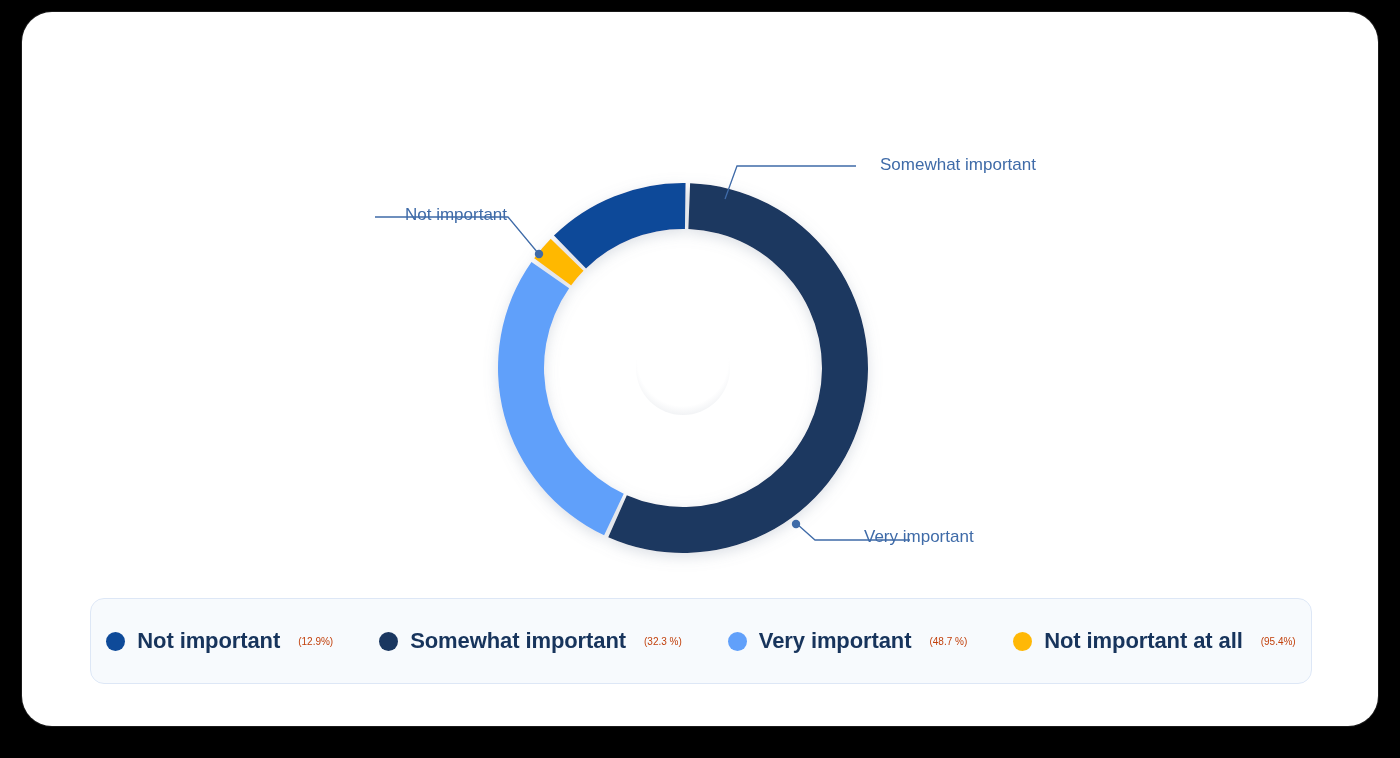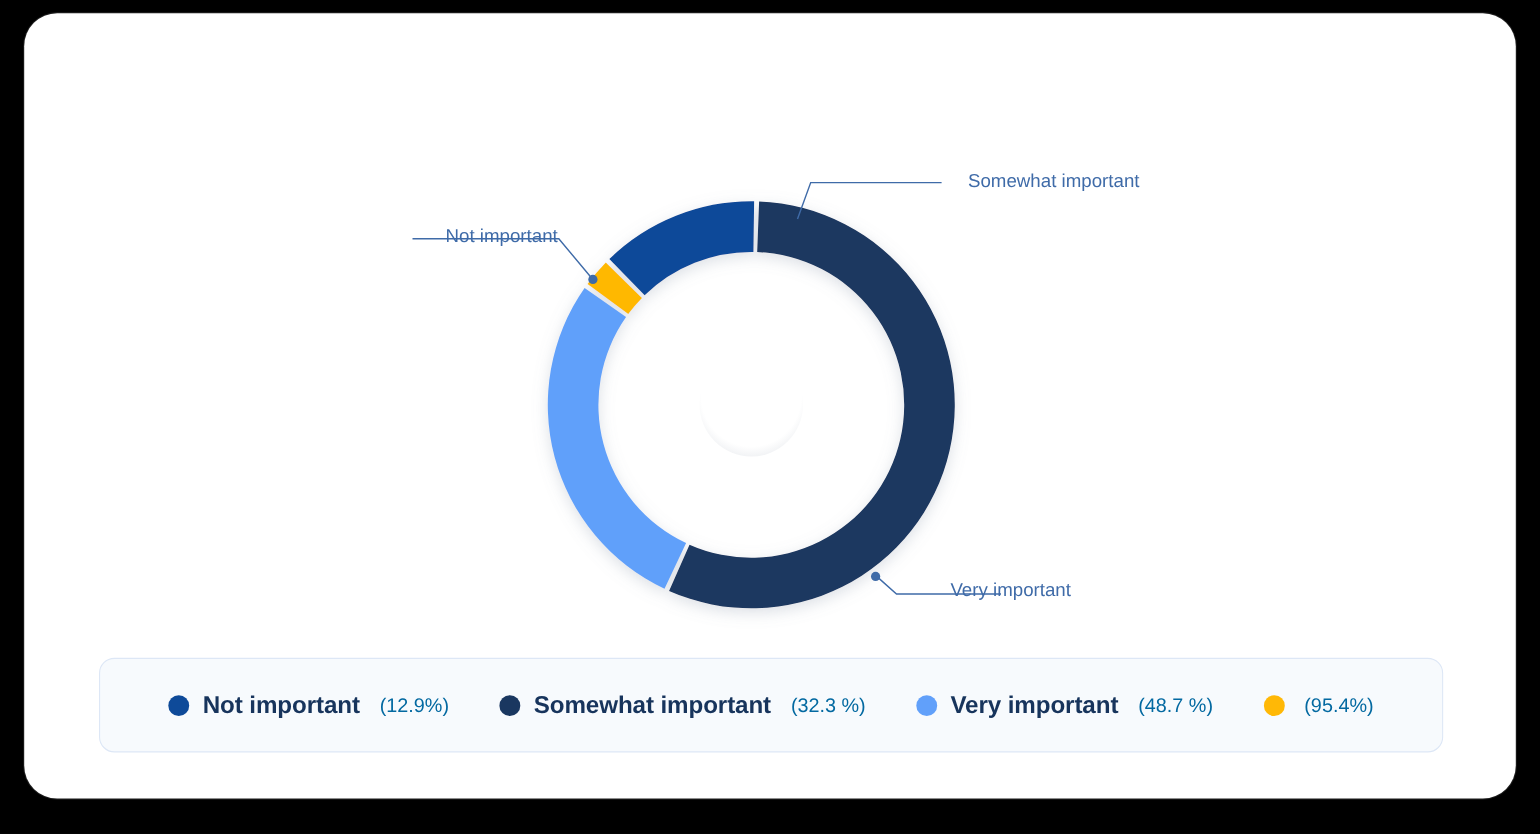--- a/index.html
+++ b/index.html
@@ -92,23 +92,23 @@
   }
   .legend-label {
     font-family: "Liberation Sans", sans-serif;
     font-size: 22px;
     font-weight: bold;
     color: #17345c;
     letter-spacing: -0.1px;
   }
   .legend-pct {
     font-family: "Liberation Sans", sans-serif;
-    font-size: 18px;
+    font-size: 10px;
     font-weight: normal;
-    color: #0369a1;
+    color: #c2410c;
     margin-left: 6px;
   }
 </style>
 </head>
 <body>
 
 <div id="stage">
 
   <div id="card">
 
@@ -173,19 +173,20 @@
       </div>
 
       <div class="legend-item">
         <span class="legend-dot" style="background:#61A0FA"></span>
         <span class="legend-label">Very important</span>
         <span class="legend-pct">(48.7 %)</span>
       </div>
 
       <div class="legend-item">
         <span class="legend-dot" style="background:#FFB806"></span>
+        <span class="legend-label">Not important at all</span>
         <span class="legend-pct">(95.4%)</span>
       </div>
 
     </div>
 
   </div>
 </div>
 
 </body></html>

